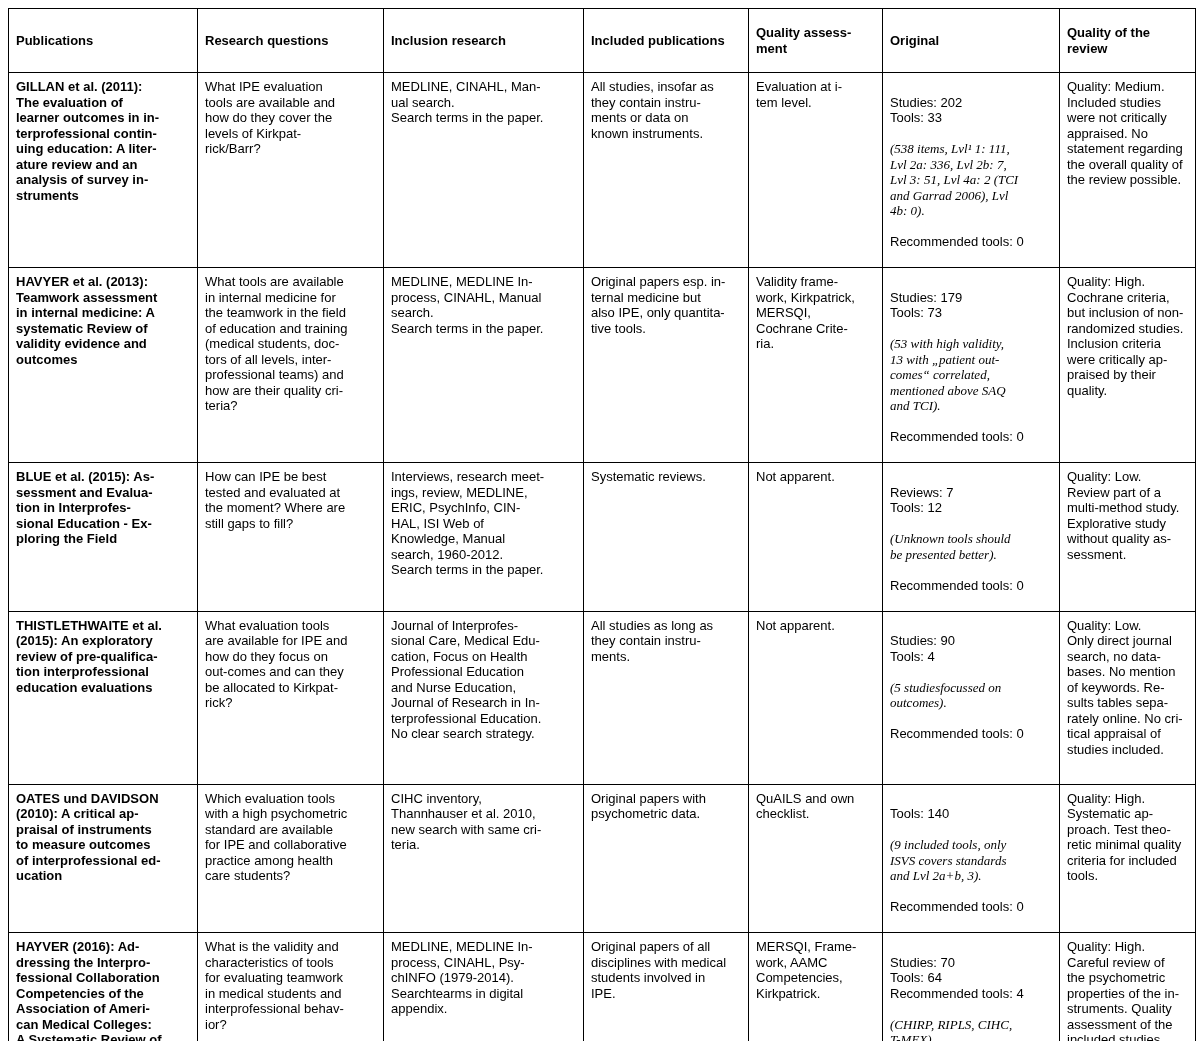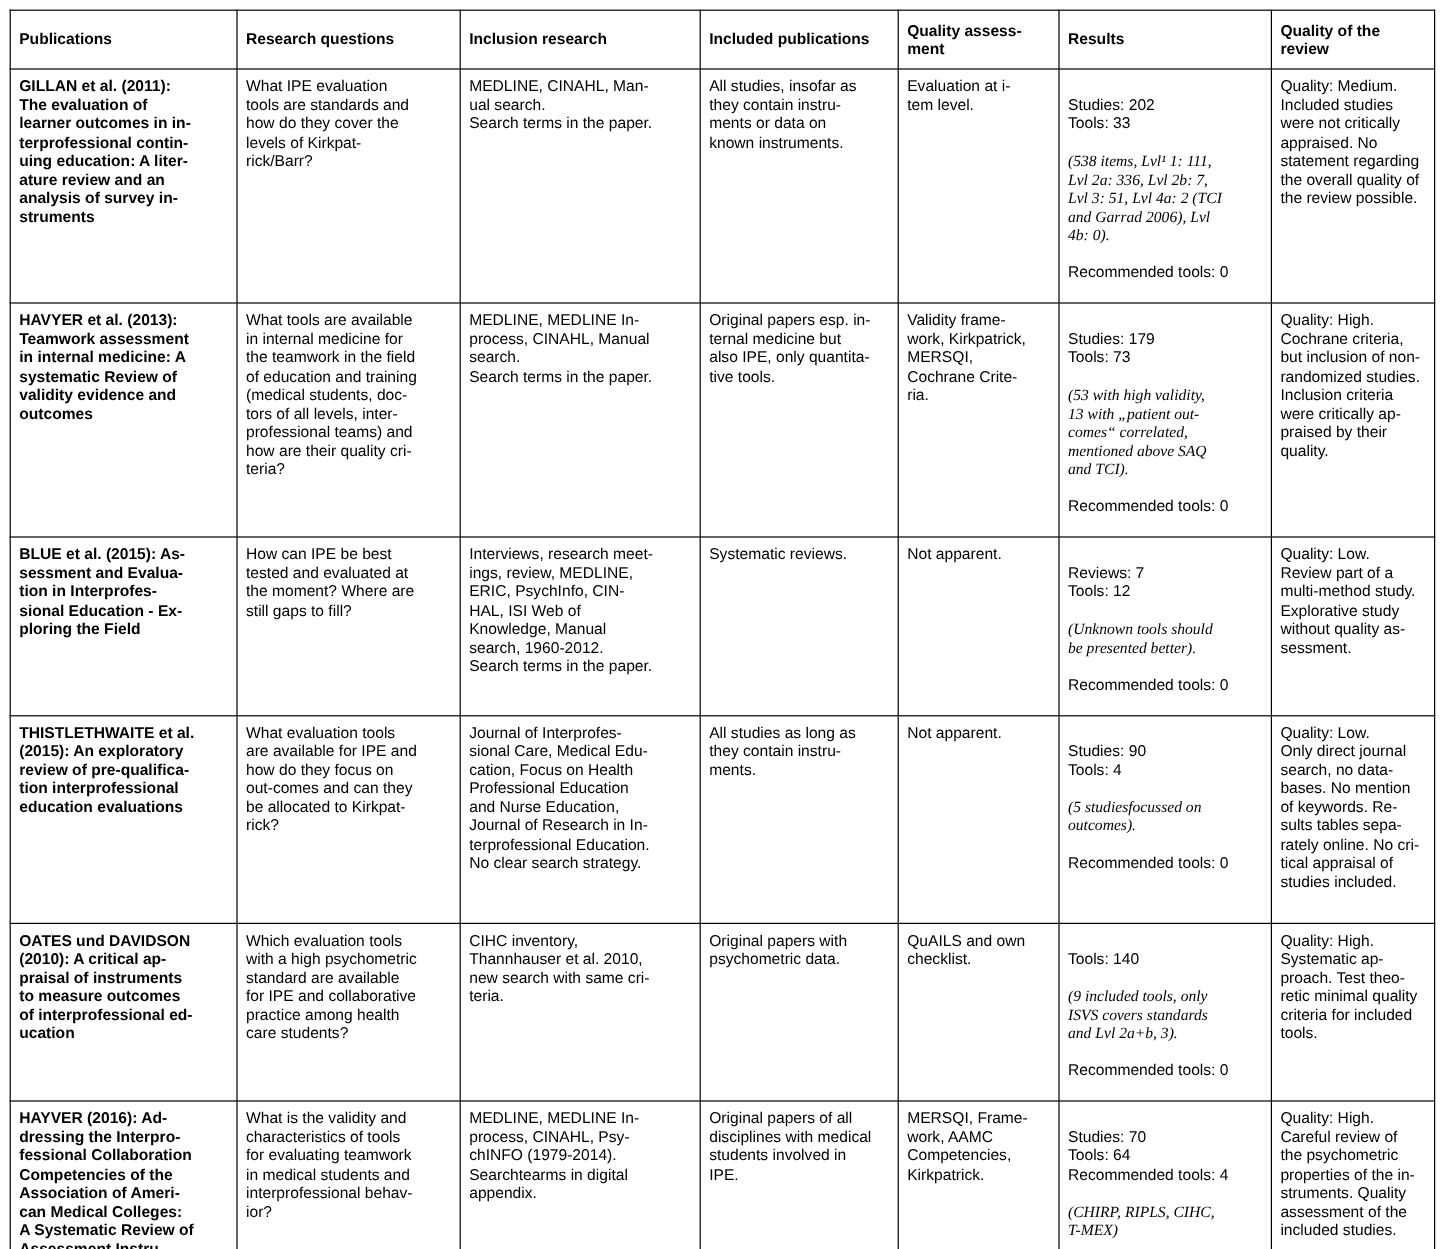--- a/index.html
+++ b/index.html
@@ -52,45 +52,45 @@
     <colgroup>
       <col style="width:189px">
       <col style="width:186px">
       <col style="width:200px">
       <col style="width:165px">
       <col style="width:134px">
       <col style="width:177px">
       <col style="width:136px">
     </colgroup>
     <thead>
-      <tr style="height:49px">
+      <tr style="height:64px">
         <th>Publications</th>
         <th>Research questions</th>
         <th>Inclusion research</th>
         <th>Included publications</th>
         <th>Quality assess-
 ment</th>
-        <th>Results</th>
+        <th>Original</th>
         <th>Quality of the
 review</th>
       </tr>
     </thead>
     <tbody>
 
       <tr style="height:175px">
         <td class="pub">GILLAN et al. (2011):
 The evaluation of
 learner outcomes in in-
 terprofessional contin-
 uing education: A liter-
 ature review and an
 analysis of survey in-
 struments</td>
         <td>What IPE evaluation
-tools are standards and
+tools are available and
 how do they cover the
 levels of Kirkpat-
 rick/Barr?</td>
         <td>MEDLINE, CINAHL, Man-
 ual search.
 Search terms in the paper.</td>
         <td>All studies, insofar as
 they contain instru-
 ments or data on
 known instruments.</td>

